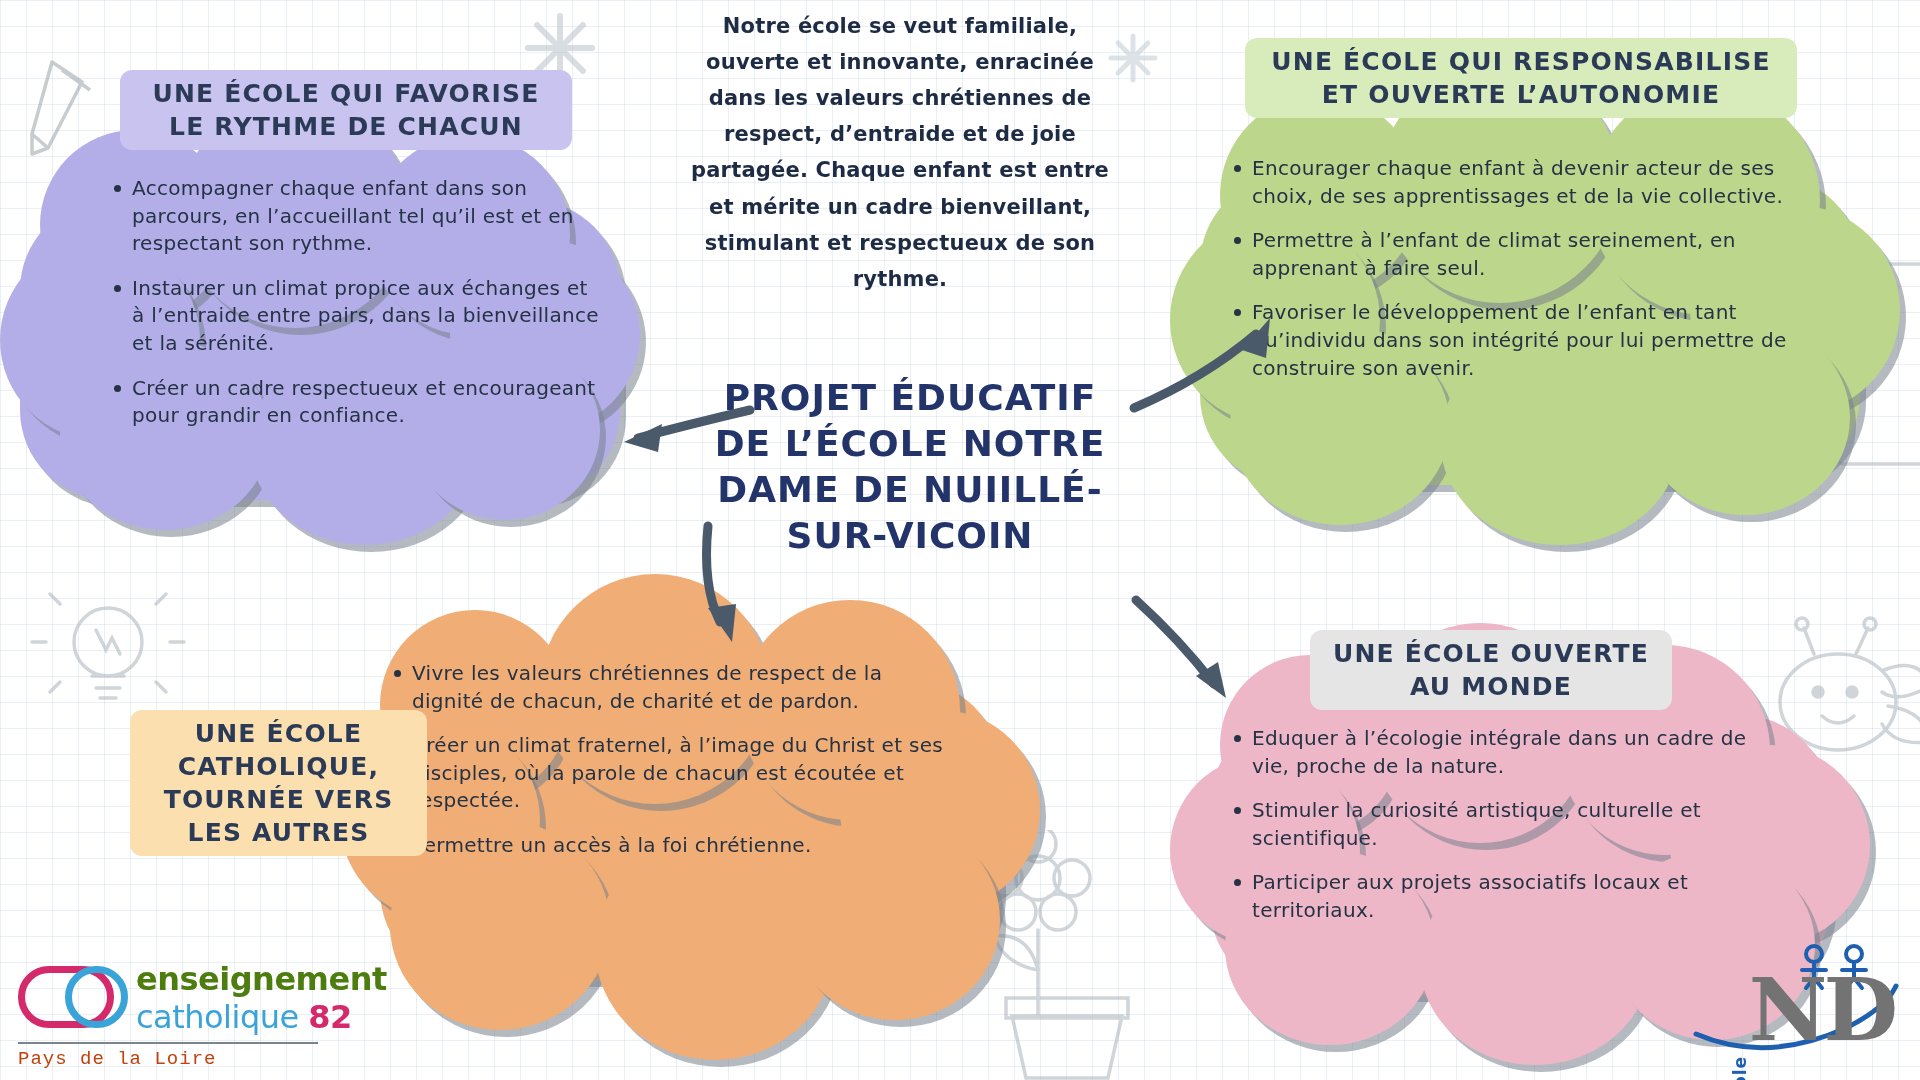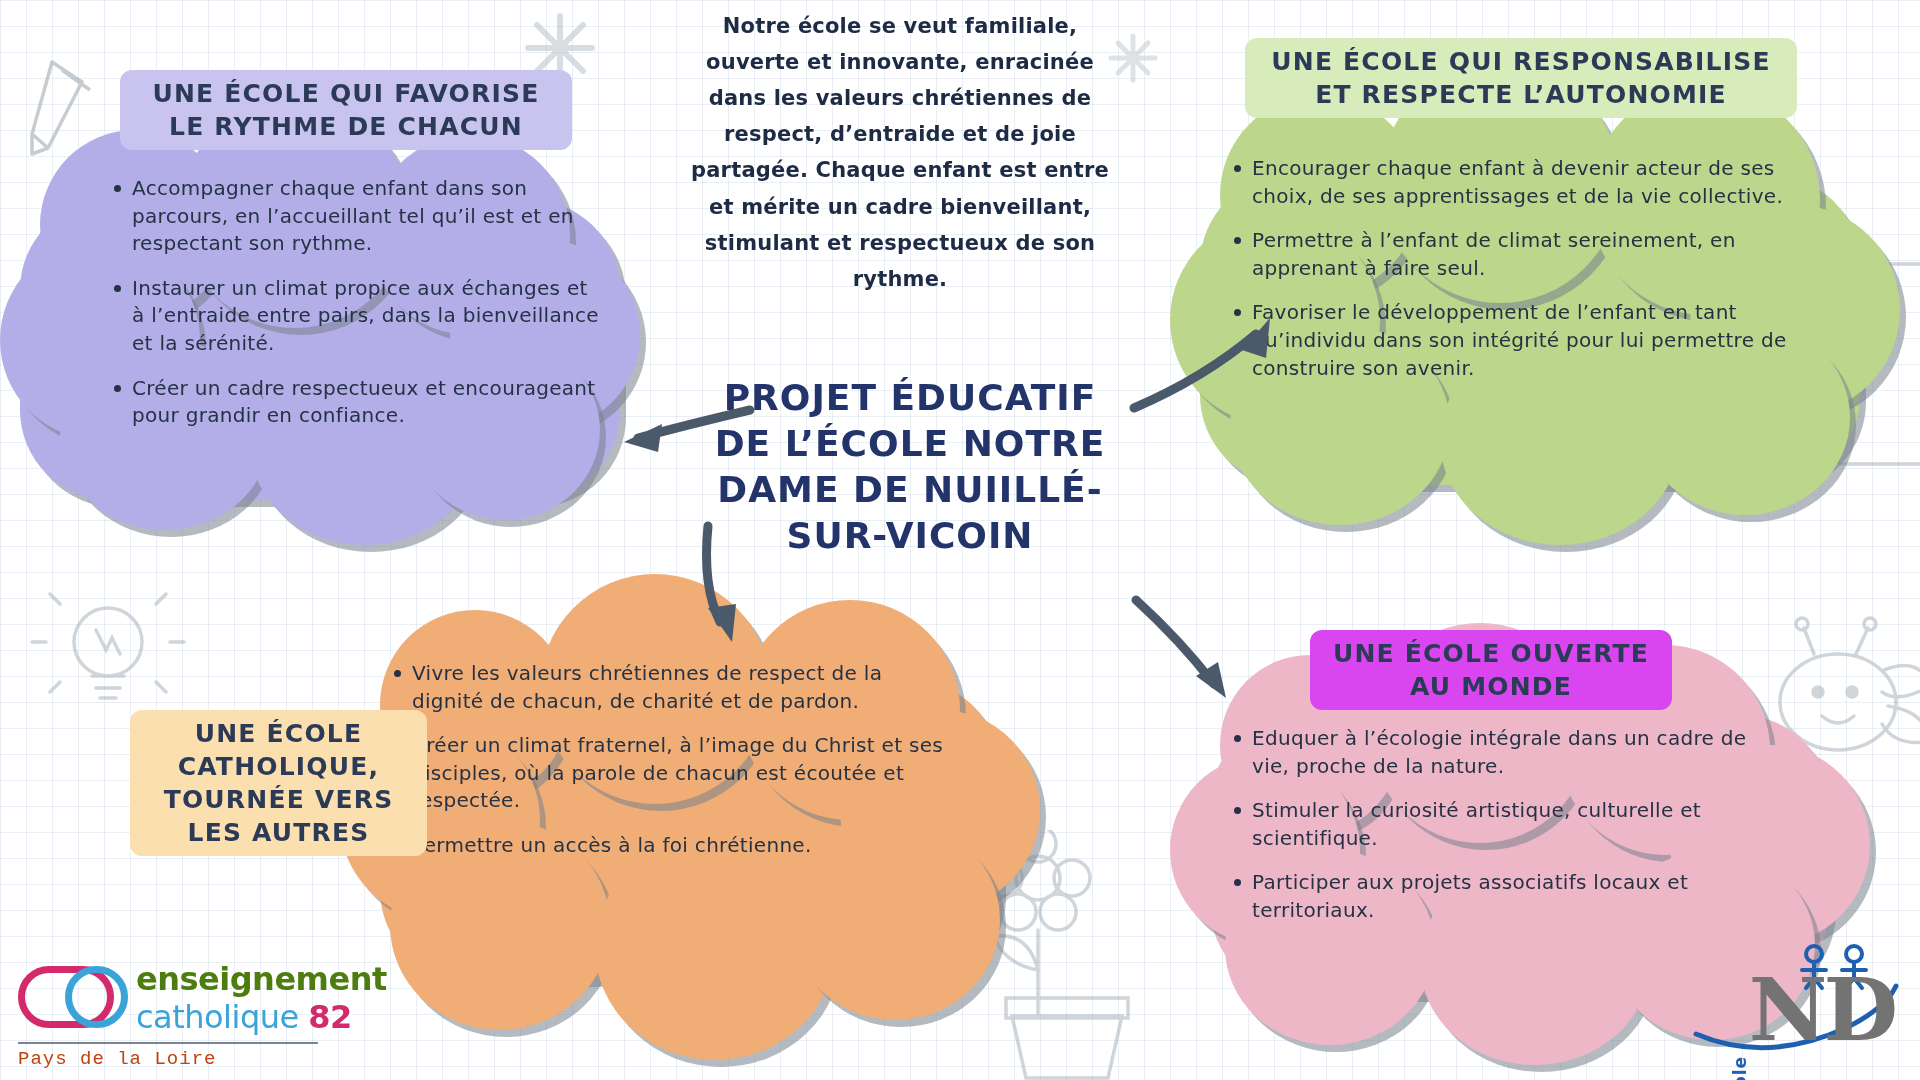--- a/index.html
+++ b/index.html
@@ -240,21 +240,21 @@
     <div class="blob" style="left:280px;top:280px;width:240px;height:210px;background:#bcd68c;"></div>
     <div class="blob" style="left:480px;top:265px;width:210px;height:195px;background:#bcd68c;"></div>
     <div class="content" style="left:70px;top:100px;width:600px;">
       <ul class="bullets">
         <li>Encourager chaque enfant à devenir acteur de ses choix, de ses apprentissages et de la vie collective.</li>
         <li>Permettre à l’enfant de climat sereinement, en apprenant à faire seul.</li>
         <li>Favoriser le développement de l’enfant en tant qu’individu dans son intégrité pour lui permettre de construire son avenir.</li>
       </ul>
     </div>
   </div>
-  <div class="title-pill" style="left:1245px;top:38px;width:520px;background:#d8ecbb;">UNE ÉCOLE QUI RESPONSABILISE ET RESPECTE L’AUTONOMIE</div>
+  <div class="title-pill" style="left:1245px;top:38px;width:520px;background:#d8ecbb;">UNE ÉCOLE QUI RESPONSABILISE ET OUVERTE L’AUTONOMIE</div>
 
   <div class="cloud" style="left:340px;top:570px;width:720px;height:500px;">
     <div class="body" style="left:40px;top:110px;width:620px;height:300px;background:#f0ad76;"></div>
     <div class="blob" style="left:40px;top:40px;width:190px;height:190px;background:#f0ad76;"></div>
     <div class="blob" style="left:200px;top:4px;width:230px;height:230px;background:#f0ad76;"></div>
     <div class="blob" style="left:400px;top:30px;width:220px;height:220px;background:#f0ad76;"></div>
     <div class="blob" style="left:0px;top:150px;width:200px;height:200px;background:#f0ad76;"></div>
     <div class="blob" style="left:500px;top:140px;width:200px;height:200px;background:#f0ad76;"></div>
     <div class="blob" style="left:50px;top:250px;width:220px;height:210px;background:#f0ad76;"></div>
     <div class="blob" style="left:255px;top:265px;width:240px;height:225px;background:#f0ad76;"></div>
@@ -280,21 +280,21 @@
     <div class="blob" style="left:250px;top:245px;width:230px;height:205px;background:#edb7c8;"></div>
     <div class="blob" style="left:440px;top:235px;width:205px;height:190px;background:#edb7c8;"></div>
     <div class="content" style="left:60px;top:110px;width:560px;">
       <ul class="bullets">
         <li>Eduquer à l’écologie intégrale dans un cadre de vie, proche de la nature.</li>
         <li>Stimuler la curiosité artistique, culturelle et scientifique.</li>
         <li>Participer aux projets associatifs locaux et territoriaux.</li>
       </ul>
     </div>
   </div>
-  <div class="title-pill" style="left:1310px;top:630px;width:330px;background:#d946ef;">UNE ÉCOLE OUVERTE AU MONDE</div>
+  <div class="title-pill" style="left:1310px;top:630px;width:330px;background:#e5e5e5;">UNE ÉCOLE OUVERTE AU MONDE</div>
 
   <div id="intro">Notre école se veut familiale, ouverte et innovante, enracinée dans les valeurs chrétiennes de respect, d’entraide et de joie partagée. Chaque enfant est entre et mérite un cadre bienveillant, stimulant et respectueux de son rythme.</div>
   <div id="center-title">PROJET ÉDUCATIF DE L’ÉCOLE NOTRE DAME DE NUIILLÉ-SUR-VICOIN</div>
 
   <svg class="arrow" style="left:600px;top:390px;" width="160" height="90" viewBox="0 0 160 90">
     <g fill="none" stroke="#4a5a6b" stroke-width="9" stroke-linecap="round">
       <path d="M150 20 q-60 14 -112 28"></path>
     </g>
     <path d="M24 52 L62 34 L58 62 Z" fill="#4a5a6b"></path>
   </svg>

